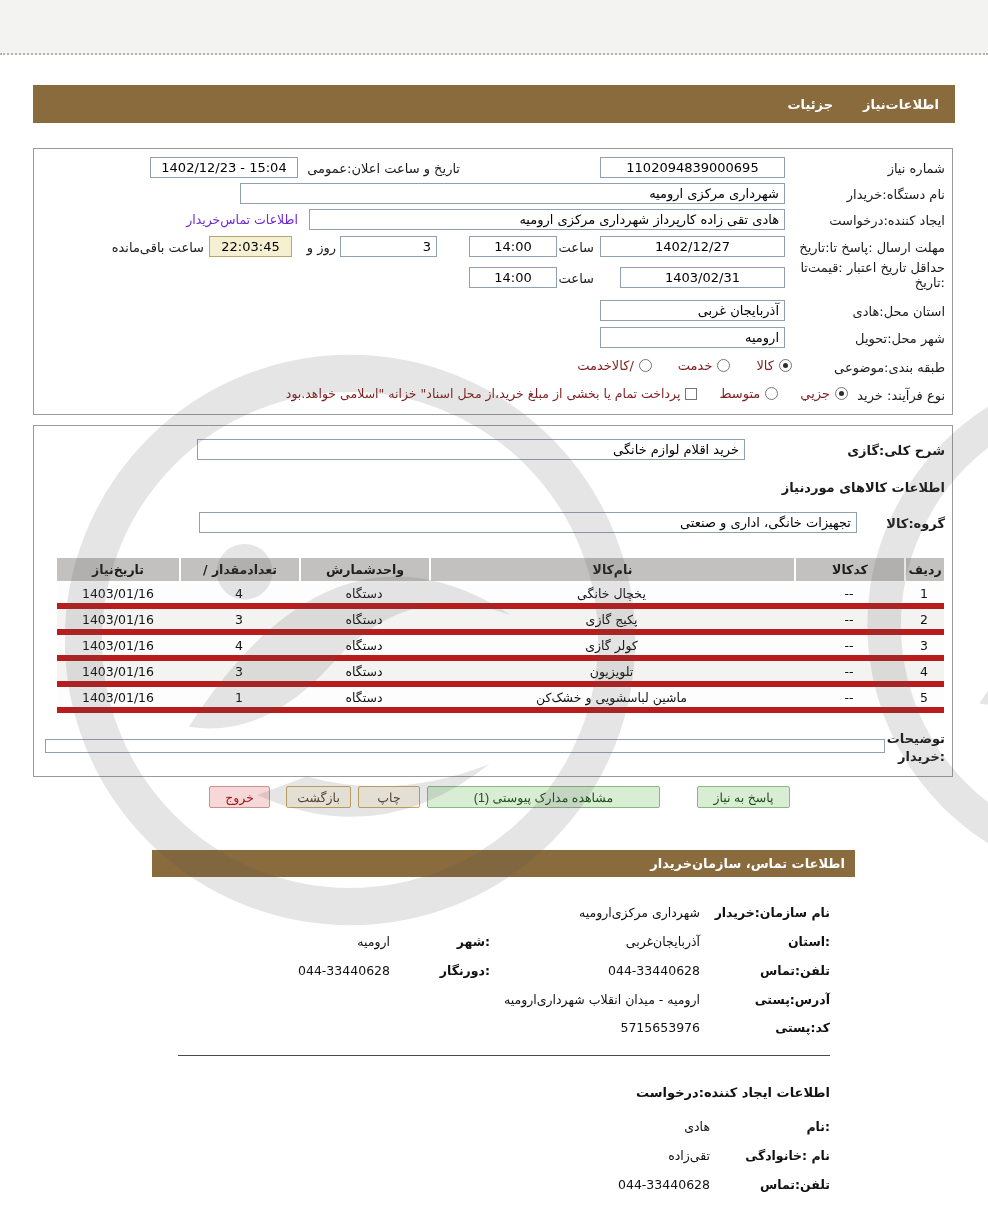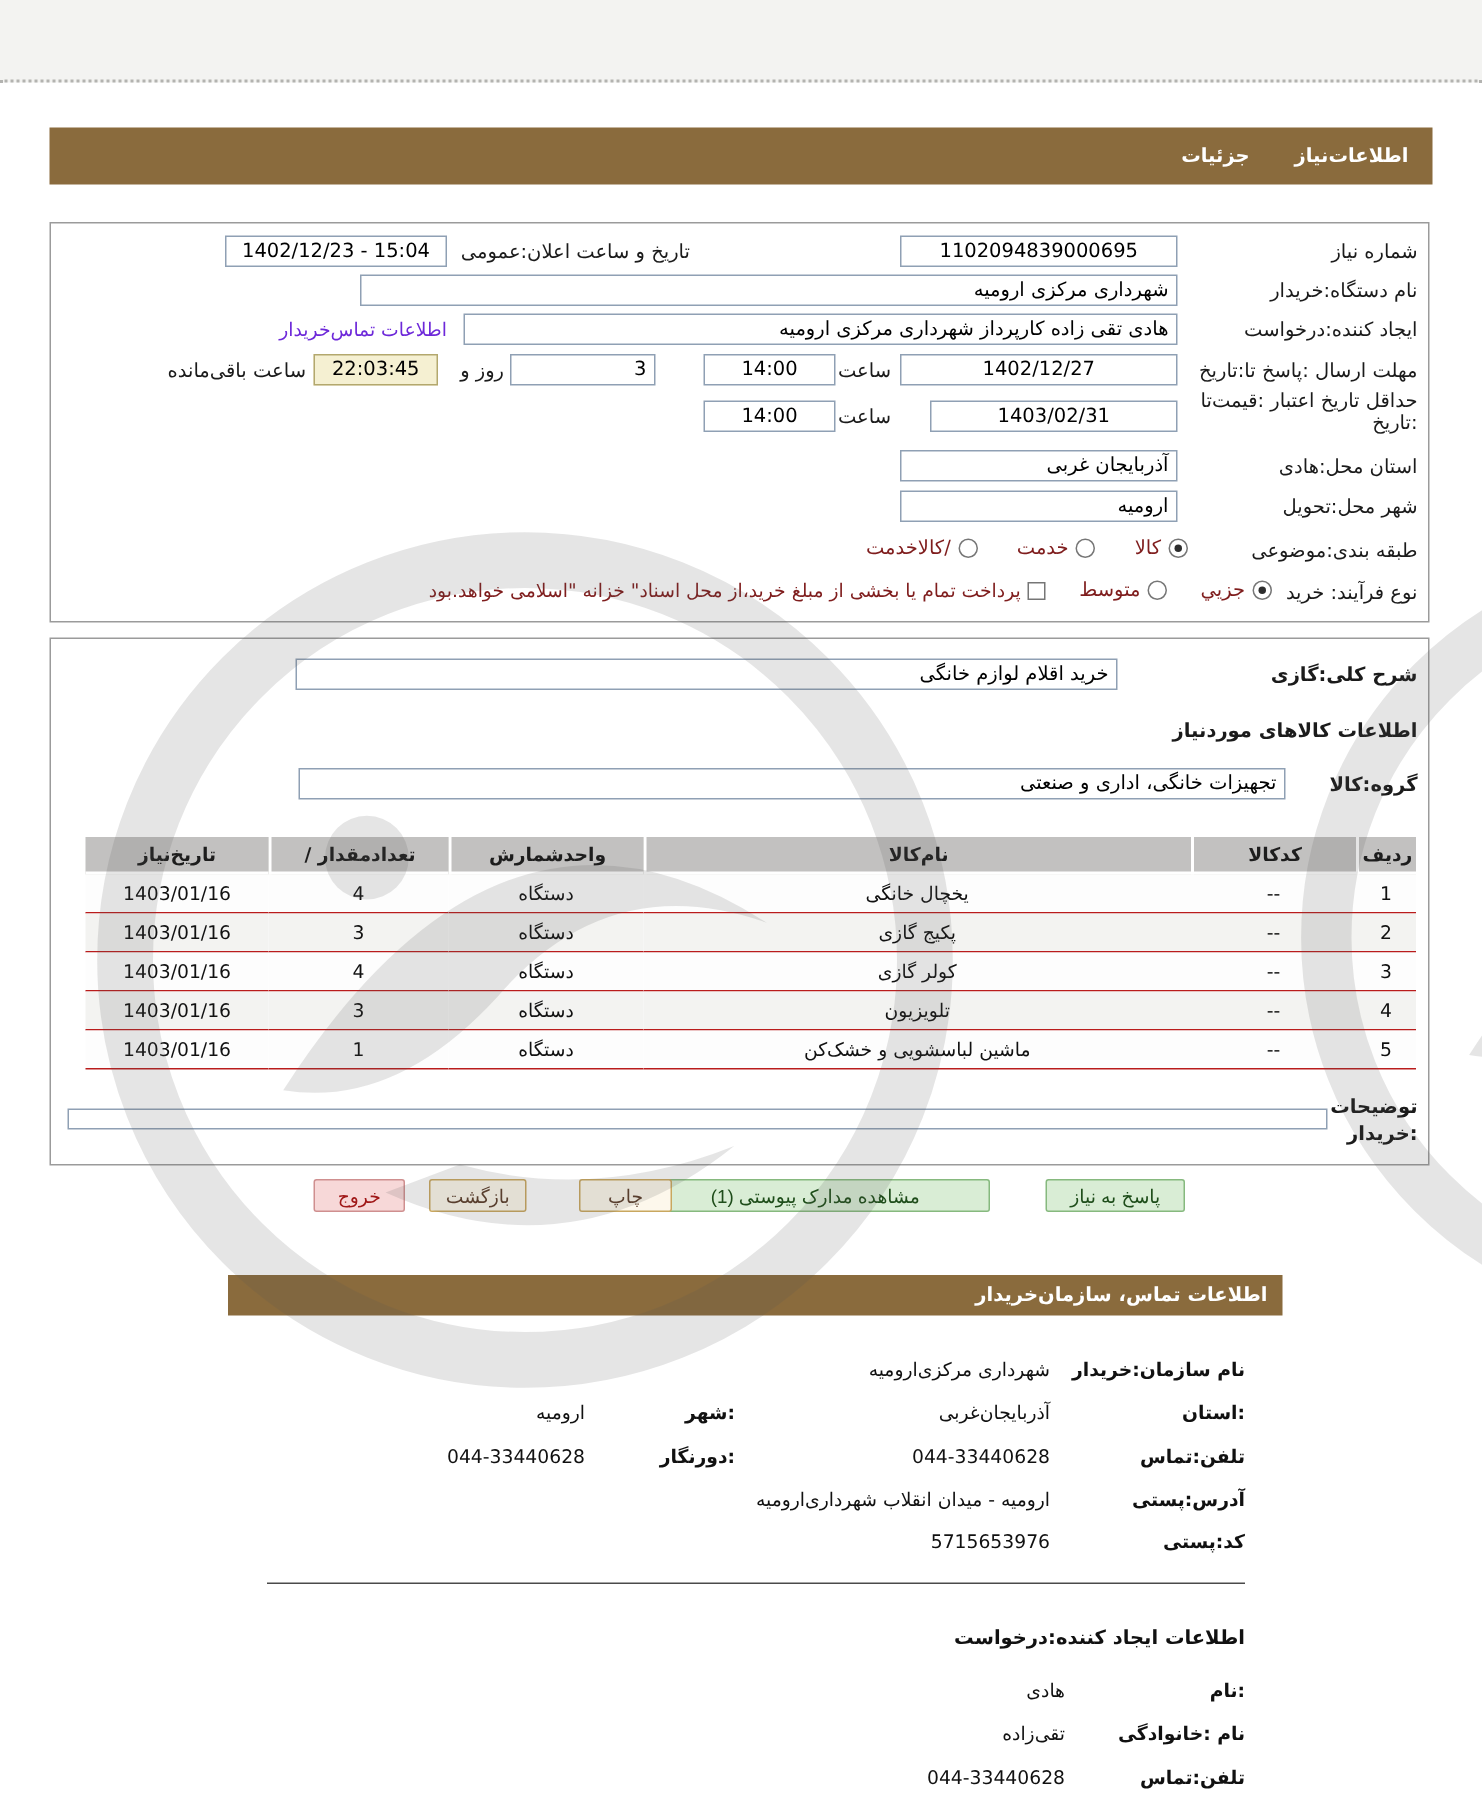--- a/index.html
+++ b/index.html
@@ -38,21 +38,21 @@
   .radio.checked::after { content:""; position:absolute; inset:3px; background:#2d2d2d; border-radius:50%; }
   .checkbox { width:12px; height:12px; border:1px solid #767676; background:#fff; display:inline-block; flex:0 0 auto;}
 
   .goods-table { position:absolute; top:558px; left:57px; width:887px; z-index:12;
                  border-collapse:separate; border-spacing:0; table-layout:fixed;
                  direction:rtl; font-size:12.5px; }
   .goods-table th { background:#c2c1c0; font-weight:bold; height:25px; color:#1d1d1d;
                     border-left:2px solid #fff; border-bottom:2px solid #fff; white-space:nowrap; overflow:hidden;}
   .goods-table th:last-child { border-left:none; }
   .goods-table td { height:26px; text-align:center; background:#fdfdfd; color:#111;
-                    border-bottom:1px solid #b91c1c; white-space:nowrap; overflow:hidden;}
+                    border-bottom:6px solid #b91c1c; white-space:nowrap; overflow:hidden;}
   .goods-table tbody tr:nth-child(even) td { background:#f3f3f1; }
 
   .btn { position:absolute; top:786px; height:22px; font-size:12.5px; display:flex;
          align-items:center; justify-content:center; border-radius:2px; cursor:pointer;
          white-space:nowrap; z-index:12;}
   .btn.green { background:#d9edd5; border:1px solid #86b97e; color:#1e4d1a; }
   .btn.tan   { background:#fdf8ec; border:1px solid #c9a75f; color:#5a3c28; }
   .btn.pink  { background:#f7d8d8; border:1px solid #cf8f8f; color:#a01818; }
 
   .bar2 { position:absolute; top:850px; left:152px; width:703px; height:27px; background:#8a6b3d;
@@ -229,21 +229,21 @@
       </tr>
     </tbody>
   </table>
 
   <div class="lbl b" style="top:731px; right:43px;">توضیحات</div>
   <div class="inp" style="top:739px; right:103px; width:840px; height:14px; line-height:12px; font-size:11px;"></div>
   <div class="lbl b" style="top:749px; right:43px;">:خریدار</div>
 
   <button class="btn green" style="right:198px; width:93px;">پاسخ به نیاز</button>
   <button class="btn green" style="right:328px; width:233px;">مشاهده مدارک پیوستی (1)</button>
-  <button class="btn tan" style="right:540px; width:62px;">چاپ</button>
+  <button class="btn tan" style="right:568px; width:62px;">چاپ</button>
   <button class="btn tan" style="right:637px; width:65px;">بازگشت</button>
   <button class="btn pink" style="right:718px; width:61px;">خروج</button>
 
   <div class="bar2">
     <span>اطلاعات  تماس، سازمان‌خریدار</span>
   </div>
 
   <div class="clbl" style="top:905px; right:158px;">نام سازمان:خریدار</div>
   <div class="val" style="top:905px; right:288px;">شهرداری مرکزی‌ارومیه</div>
 

